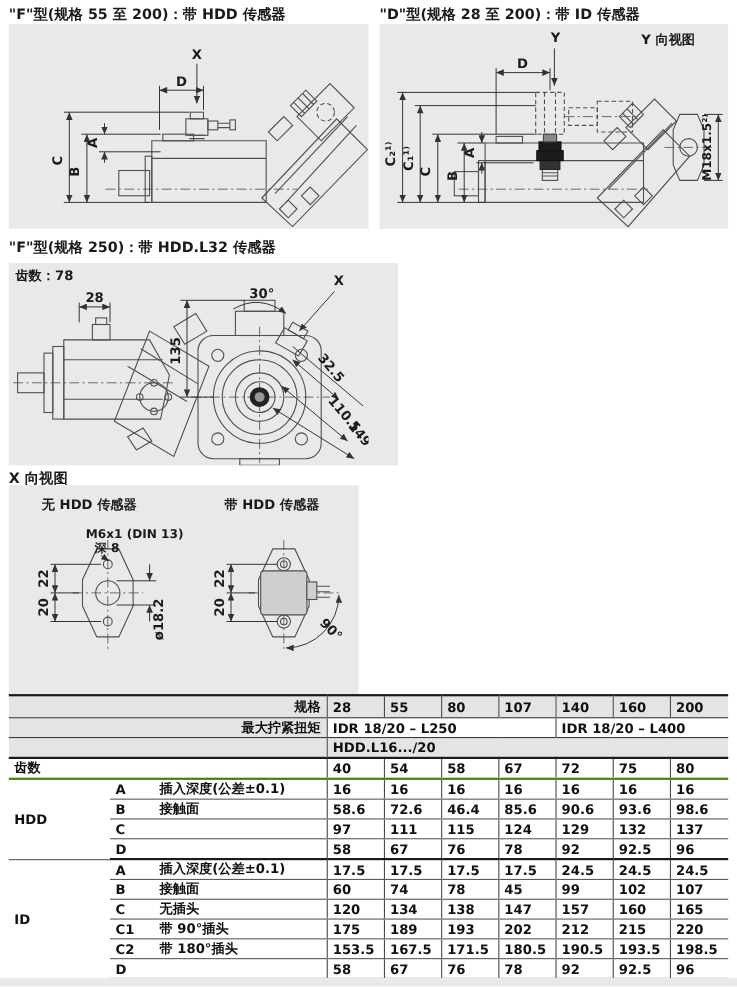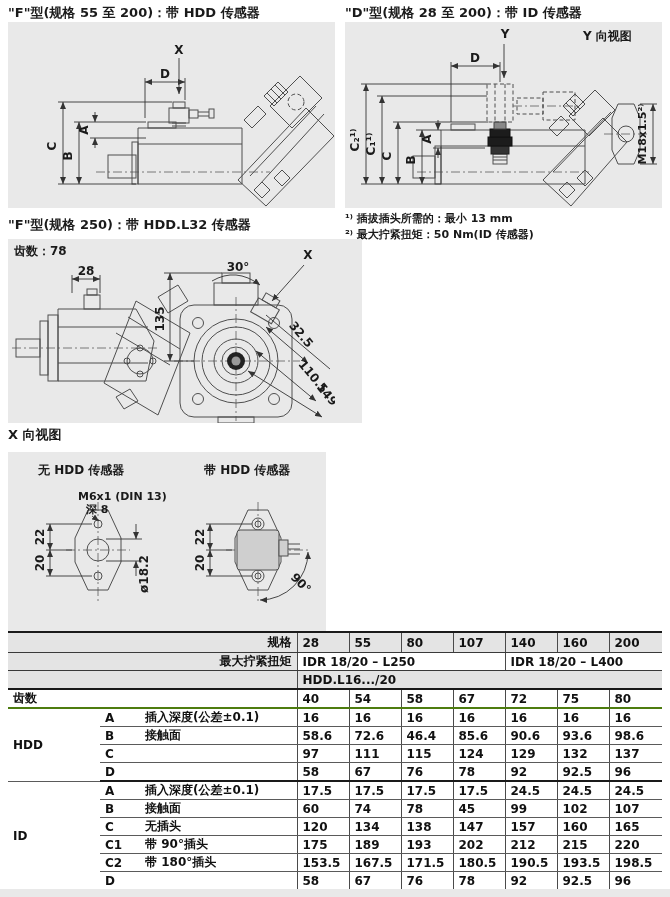--- a/index.html
+++ b/index.html
@@ -175,22 +175,20 @@
       <text class="t12" x="238" y="18">Y 向视图</text>
       <text class="t12" transform="rotate(-90 14 118)" x="14" y="118" text-anchor="middle">C₂¹⁾</text>
       <text class="t12" transform="rotate(-90 30 122)" x="30" y="122" text-anchor="middle">C₁¹⁾</text>
       <text class="t12" transform="rotate(-90 46 134)" x="46" y="134" text-anchor="middle">C</text>
       <text class="t12" transform="rotate(-90 70 138)" x="70" y="138" text-anchor="middle">B</text>
       <text class="t12" transform="rotate(-90 86 117)" x="86" y="117" text-anchor="middle">A</text>
       <text class="t11" transform="rotate(-90 301 112)" x="301" y="112" text-anchor="middle">M18x1.5²⁾</text>
     </svg>
   </div>
 
-  <div class="note" style="left:345px;top:211px">¹⁾ 插拔插头所需的：最小 13 mm</div>
-  <div class="note" style="left:345px;top:227px">²⁾ 最大拧紧扭矩：50 Nm(ID 传感器)</div>
 
   <div class="title" style="left:8px;top:216px">"F"型(规格 250)：带 HDD.L32 传感器</div>
 
   <div class="panel" style="left:8px;top:239px;width:354px;height:184px">
     <svg width="327" height="184" viewBox="0 0 327 184">
       <defs>
         <marker id="p3ae" markerWidth="8" markerHeight="6" refX="7" refY="3" orient="auto" markerUnits="userSpaceOnUse">
             <path d="M0,0 L7,3 L0,6 z" fill="#333"></path>
           </marker>
         <marker id="p3as" markerWidth="8" markerHeight="6" refX="0" refY="3" orient="auto" markerUnits="userSpaceOnUse">
@@ -260,21 +258,21 @@
       <text class="t12" x="230" y="32" text-anchor="middle">30°</text>
       <text class="t12" transform="rotate(-90 156 80)" x="156" y="80" text-anchor="middle">135</text>
       <text class="t12" transform="rotate(50 290 98)" x="290" y="98" text-anchor="middle">32.5</text>
       <text class="t12" transform="rotate(50 302 140)" x="302" y="140" text-anchor="middle">110.5</text>
       <text class="t12" transform="rotate(50 316 158)" x="316" y="158" text-anchor="middle">149</text>
     </svg>
   </div>
 
   <div class="title" style="left:8px;top:426px">X 向视图</div>
 
-  <div class="panel" style="left:8px;top:452px;width:318px;height:196px">
+  <div class="panel" style="left:8px;top:441px;width:318px;height:196px">
     <svg width="318" height="160" viewBox="0 0 318 160">
       <defs>
         <marker id="p4ae" markerWidth="8" markerHeight="6" refX="7" refY="3" orient="auto" markerUnits="userSpaceOnUse">
             <path d="M0,0 L7,3 L0,6 z" fill="#333"></path>
           </marker>
         <marker id="p4as" markerWidth="8" markerHeight="6" refX="0" refY="3" orient="auto" markerUnits="userSpaceOnUse">
             <path d="M7,0 L0,3 L7,6 z" fill="#333"></path>
           </marker>
       </defs>
       <g>

